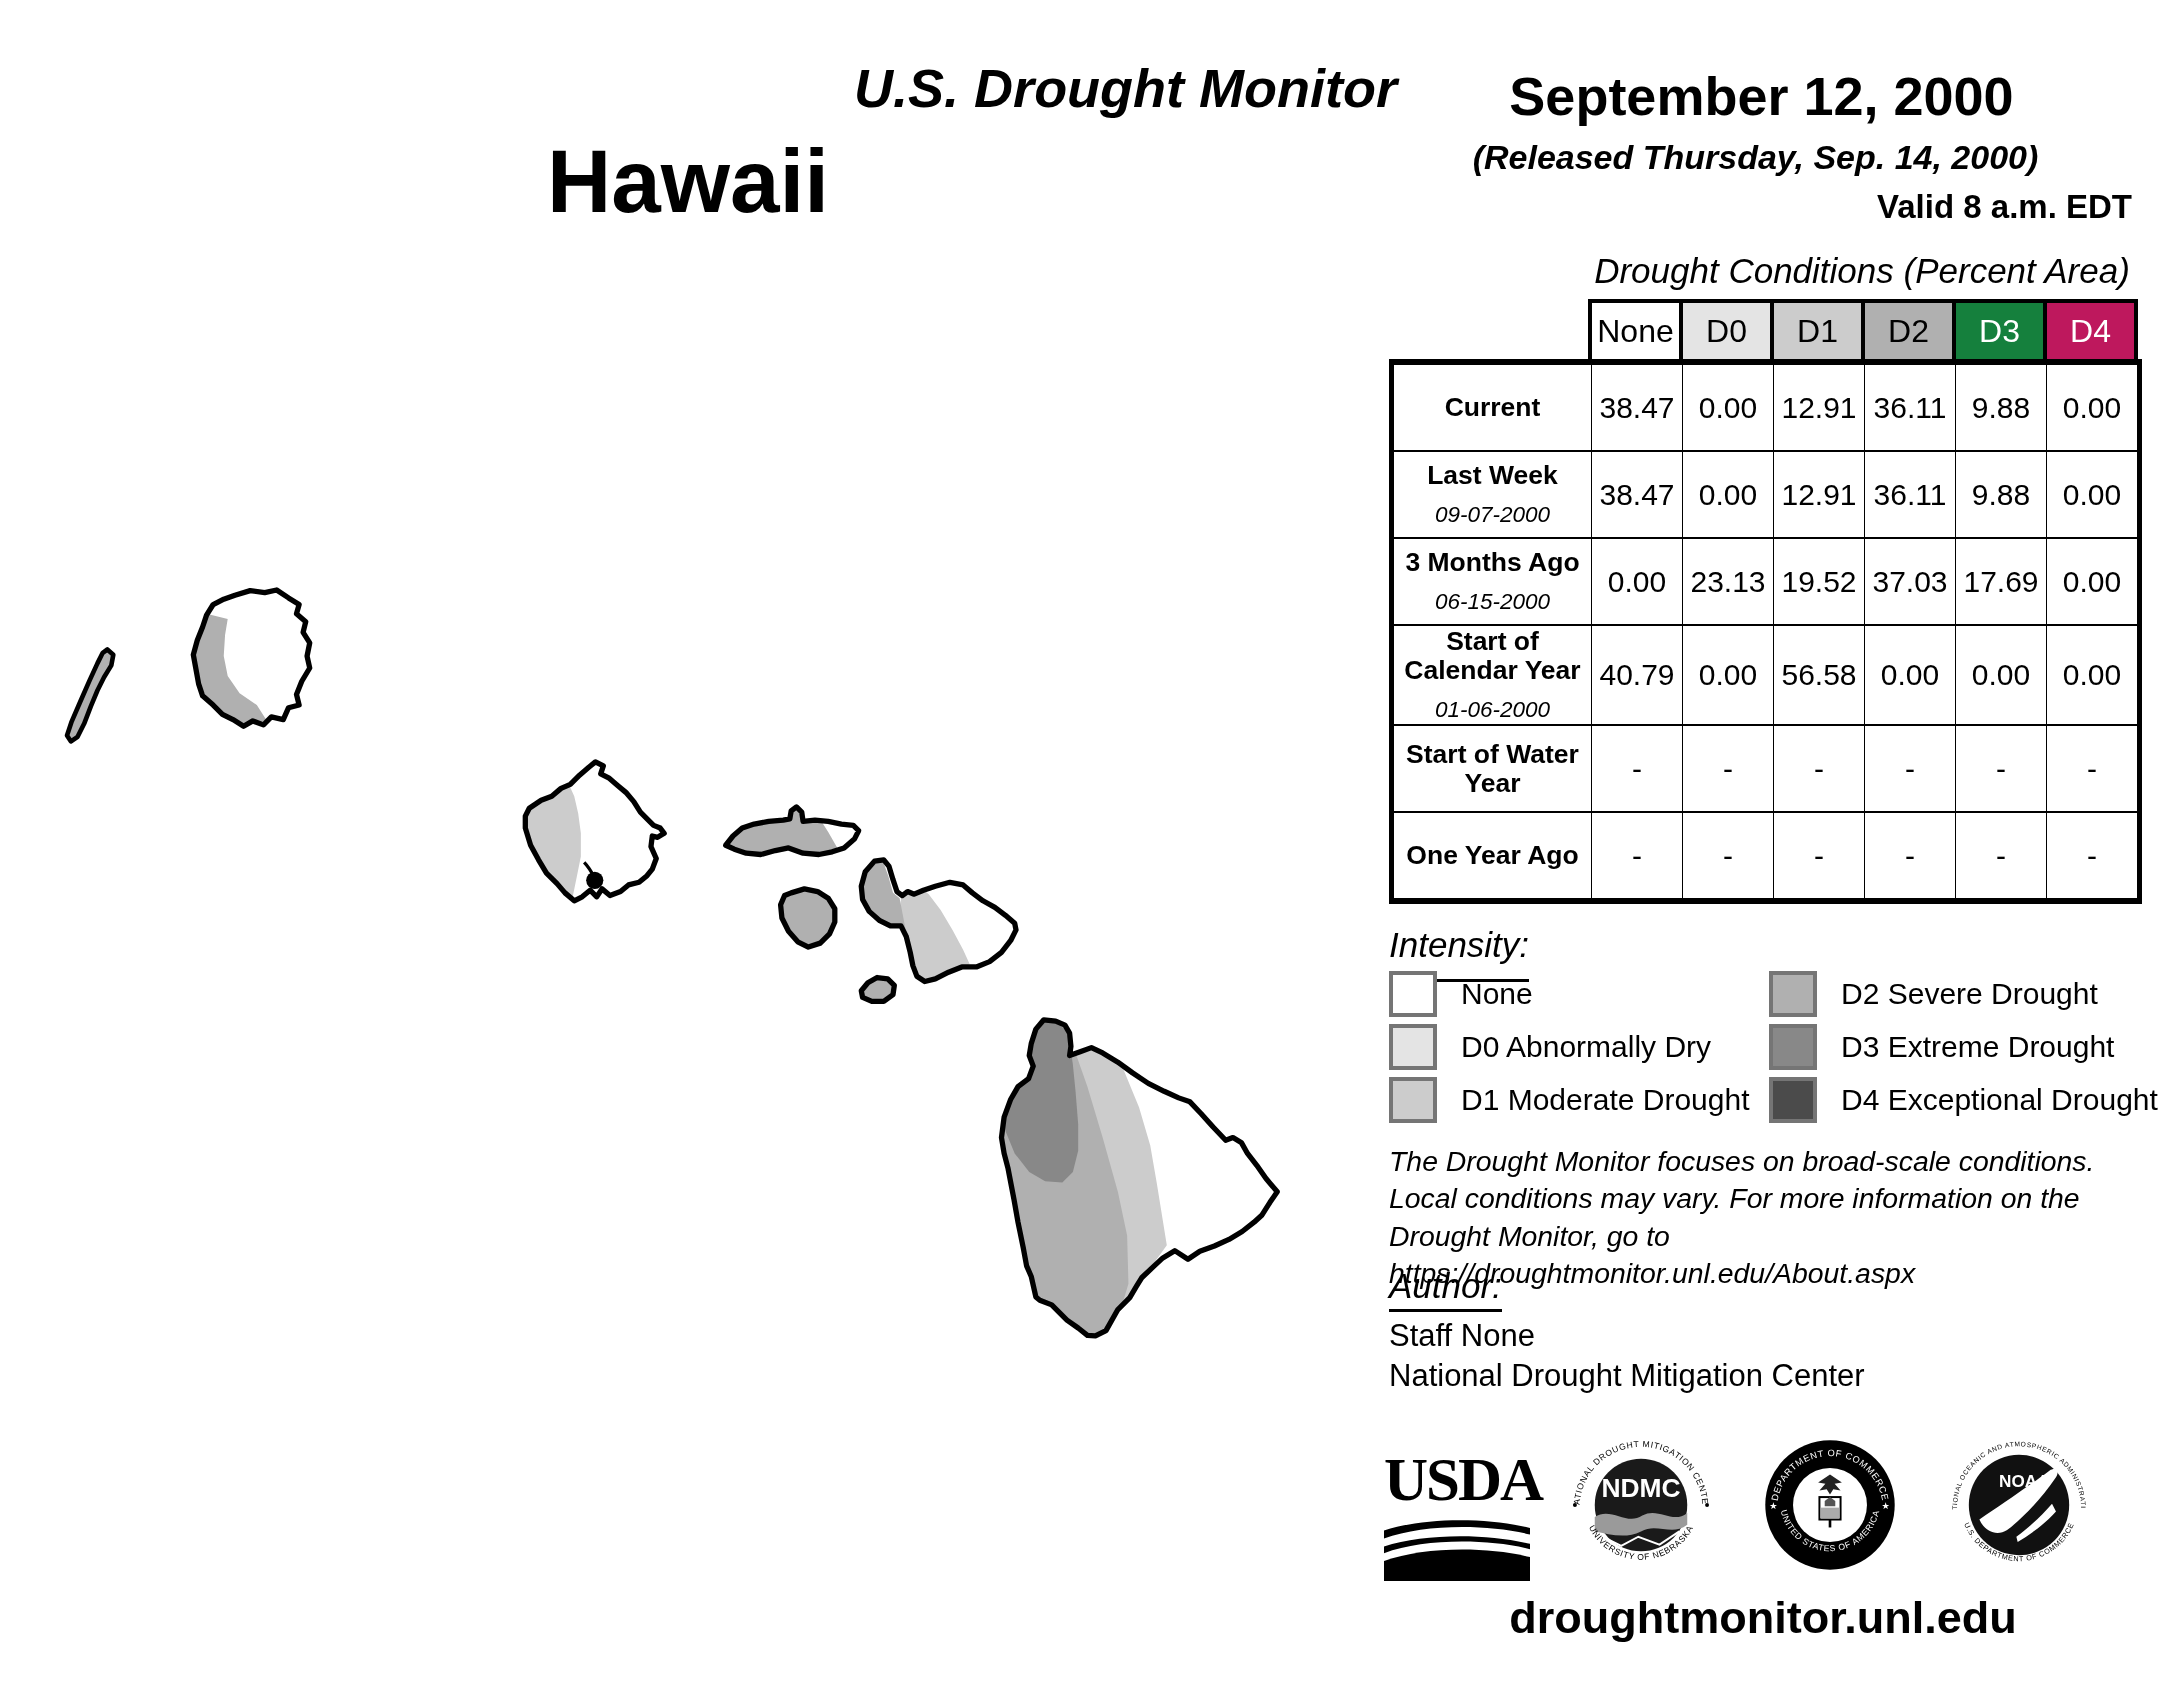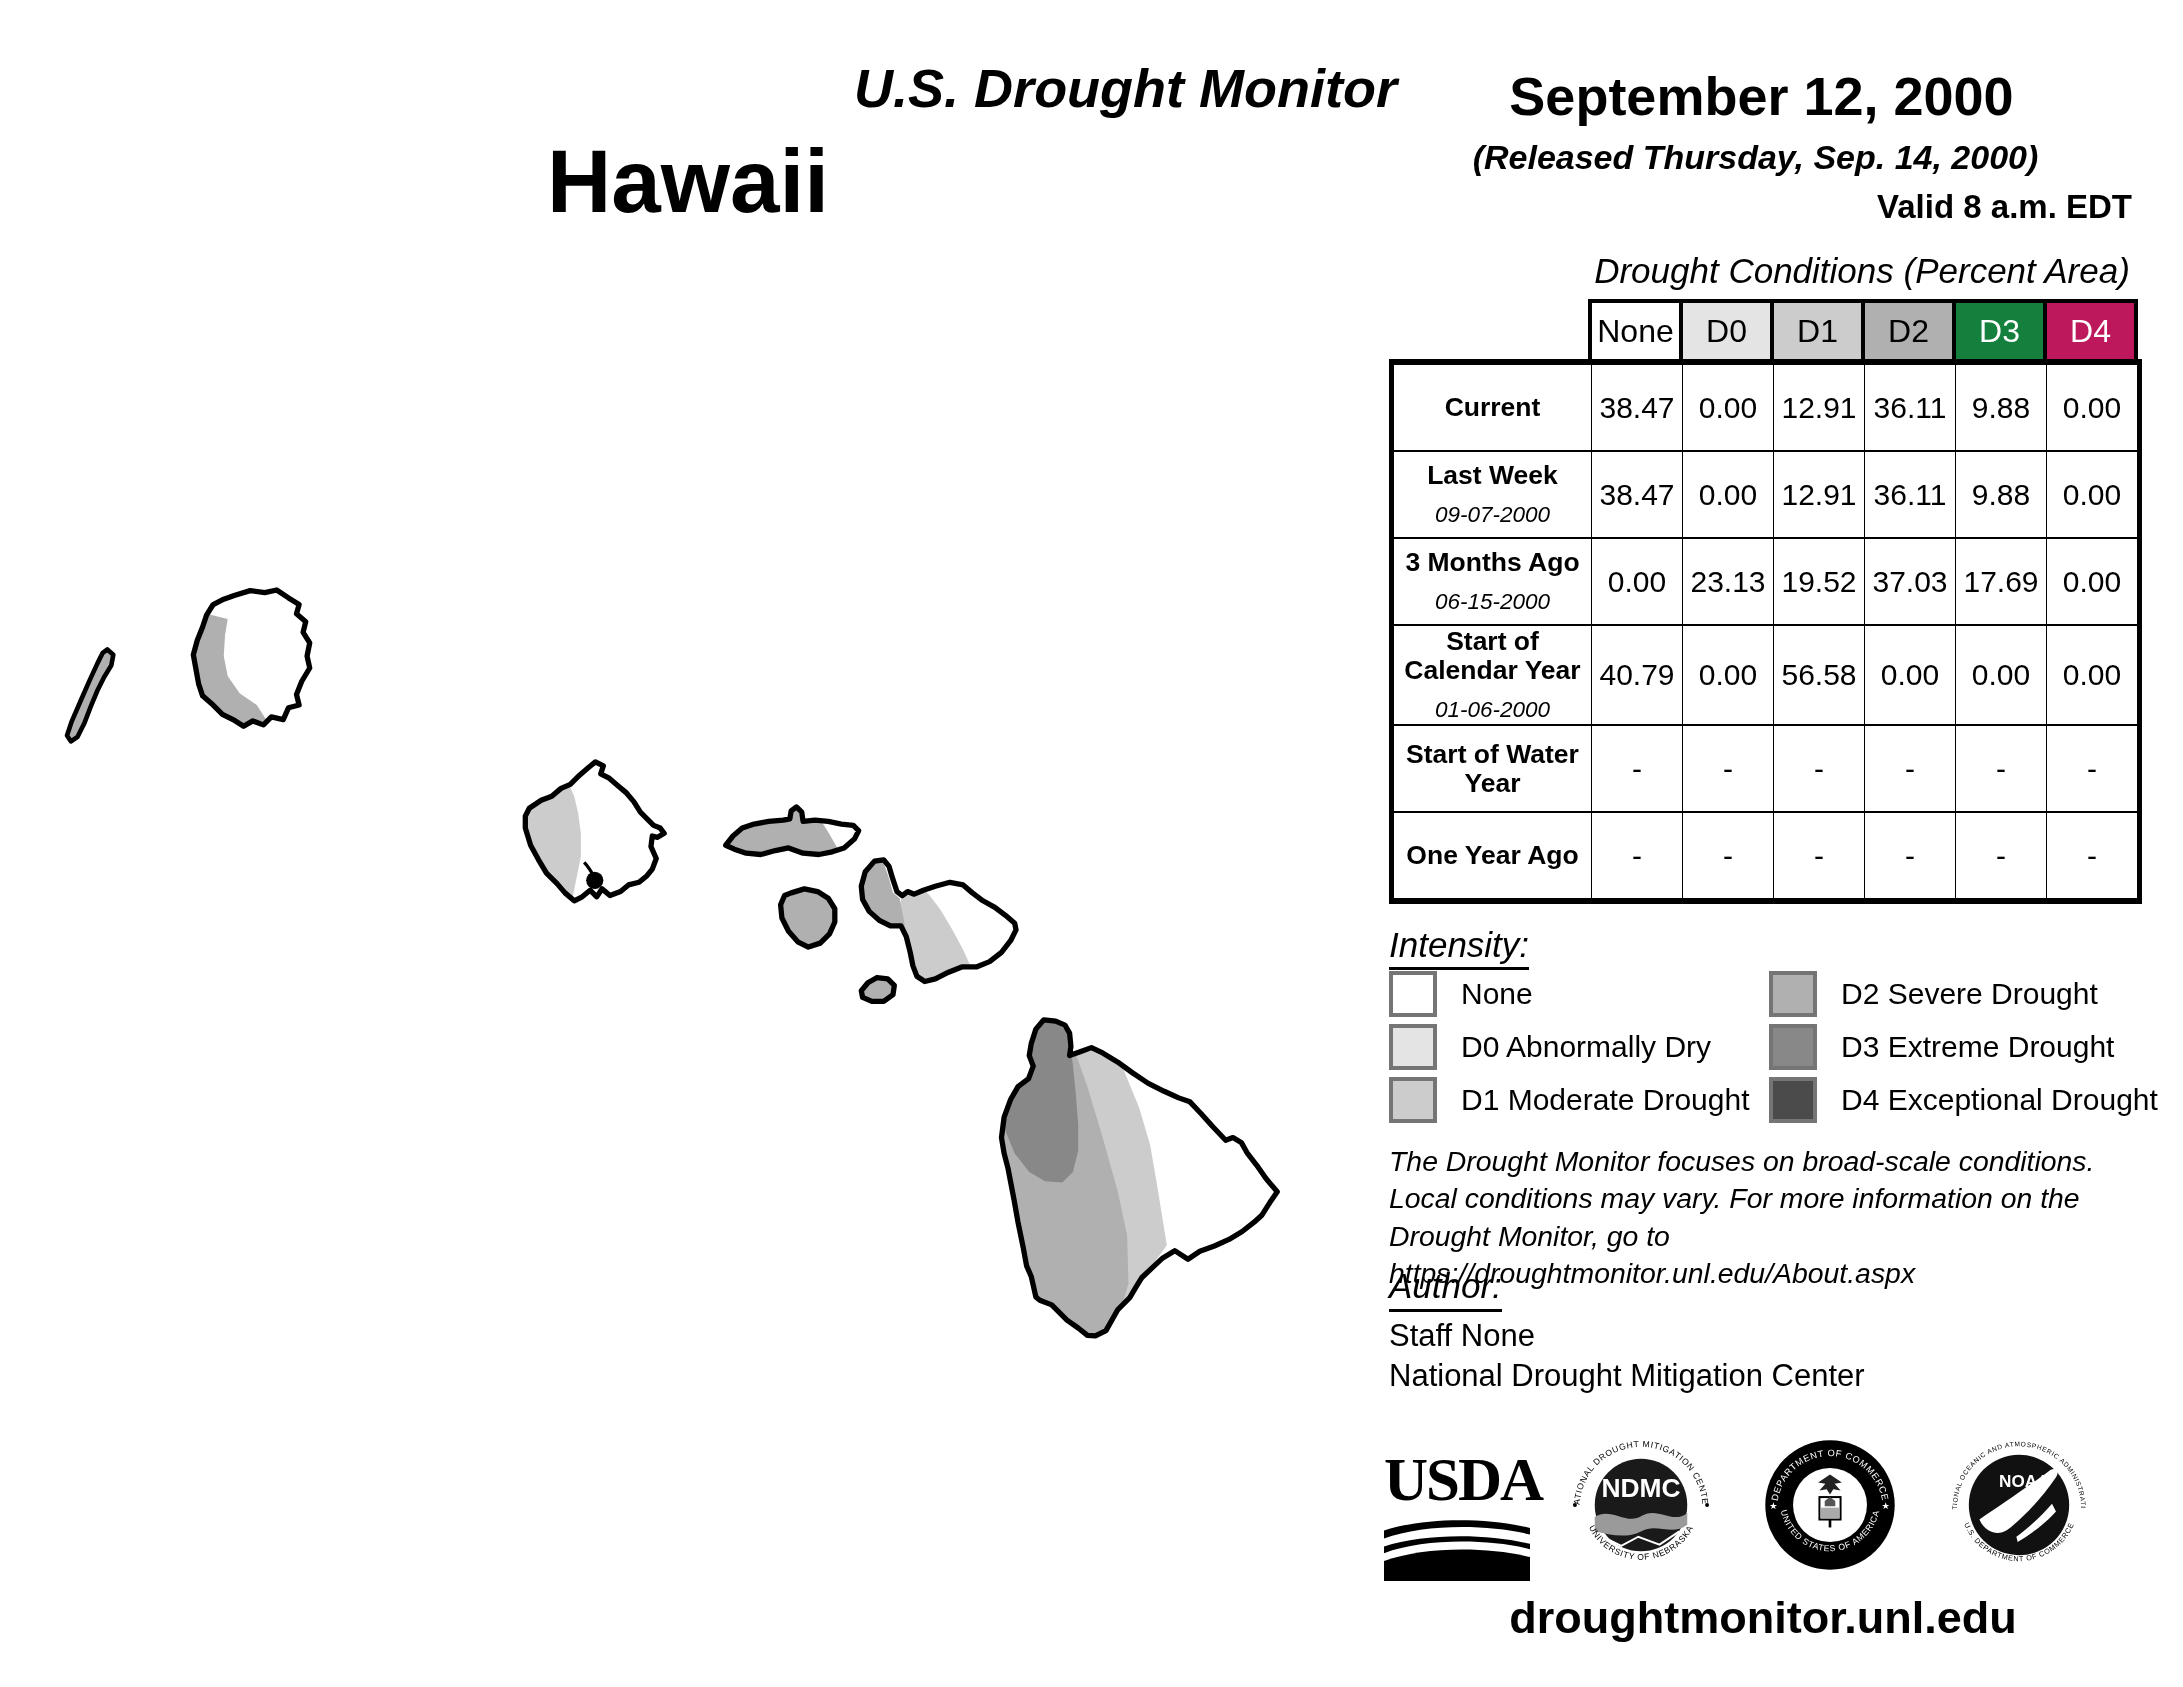--- a/index.html
+++ b/index.html
@@ -31,21 +31,21 @@
   #dgrid td{box-sizing:border-box;border-style:solid;border-color:#000;
             border-width:2px 1.3px;height:87px;text-align:center;vertical-align:middle;
             background:#fff;}
   td.rlab{width:198px;}
   td.val{width:91px;font-size:30px;}
   .rl{font-size:26.5px;font-weight:bold;line-height:1.1;}
   .rd{font-size:22.5px;font-style:italic;margin-top:12px;}
 
   
   #lheading{left:1389px;top:925px;font-size:35px;font-style:italic;
-            border-bottom:3.3px solid #000;padding-bottom:2px;text-align:right;}
+            border-bottom:3.3px solid #000;padding-bottom:14px;text-align:right;}
   #legendgrid{left:1389px;top:967px;display:grid;grid-auto-flow:column;
               grid-template-rows:repeat(3,53px);grid-template-columns:380px auto;}
   .litem{display:flex;align-items:center;}
   .swatch{box-sizing:border-box;width:48px;height:46px;border:4px solid #757575;
           display:inline-block;flex:0 0 auto;}
   .llabel{font-size:30px;margin-left:24px;white-space:nowrap;}
 
   
   #disclaimer{left:1389px;top:1143px;font-size:28.4px;font-style:italic;line-height:1.32;}
   #aheading{left:1389px;top:1266px;font-size:35px;font-style:italic;

